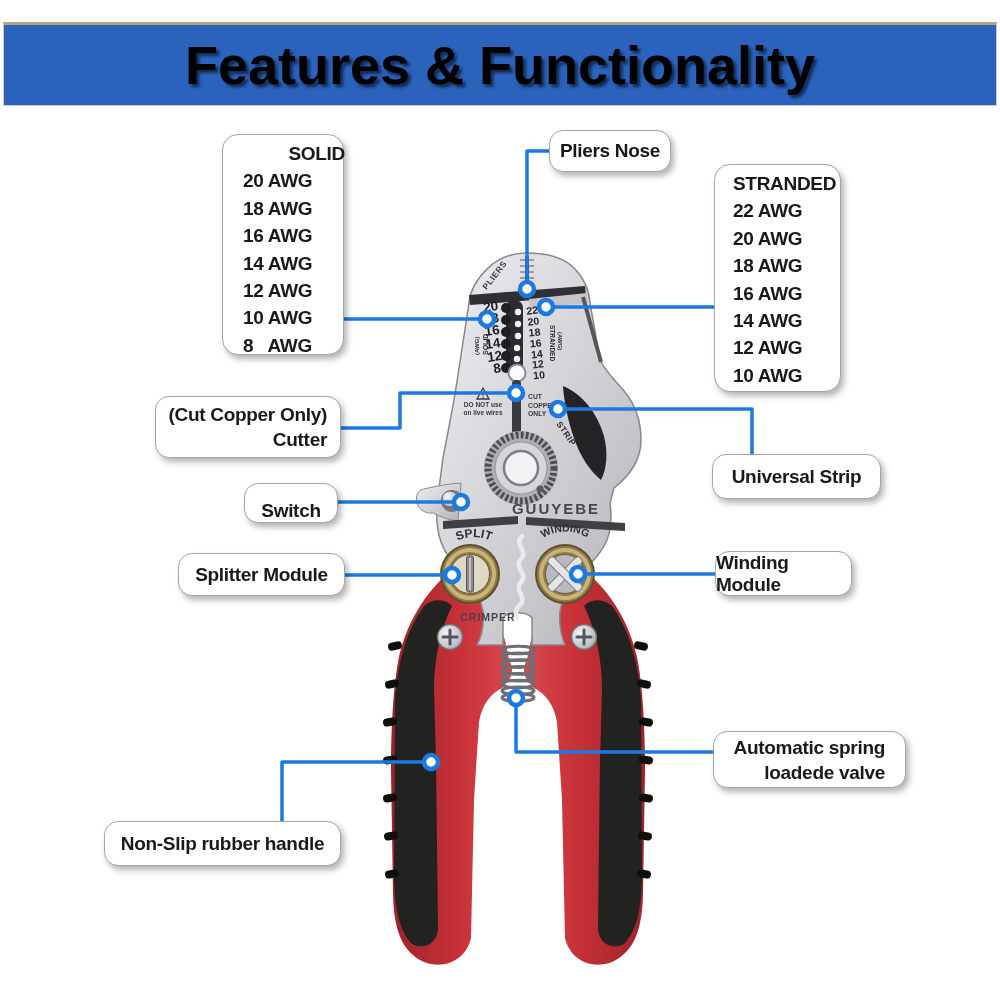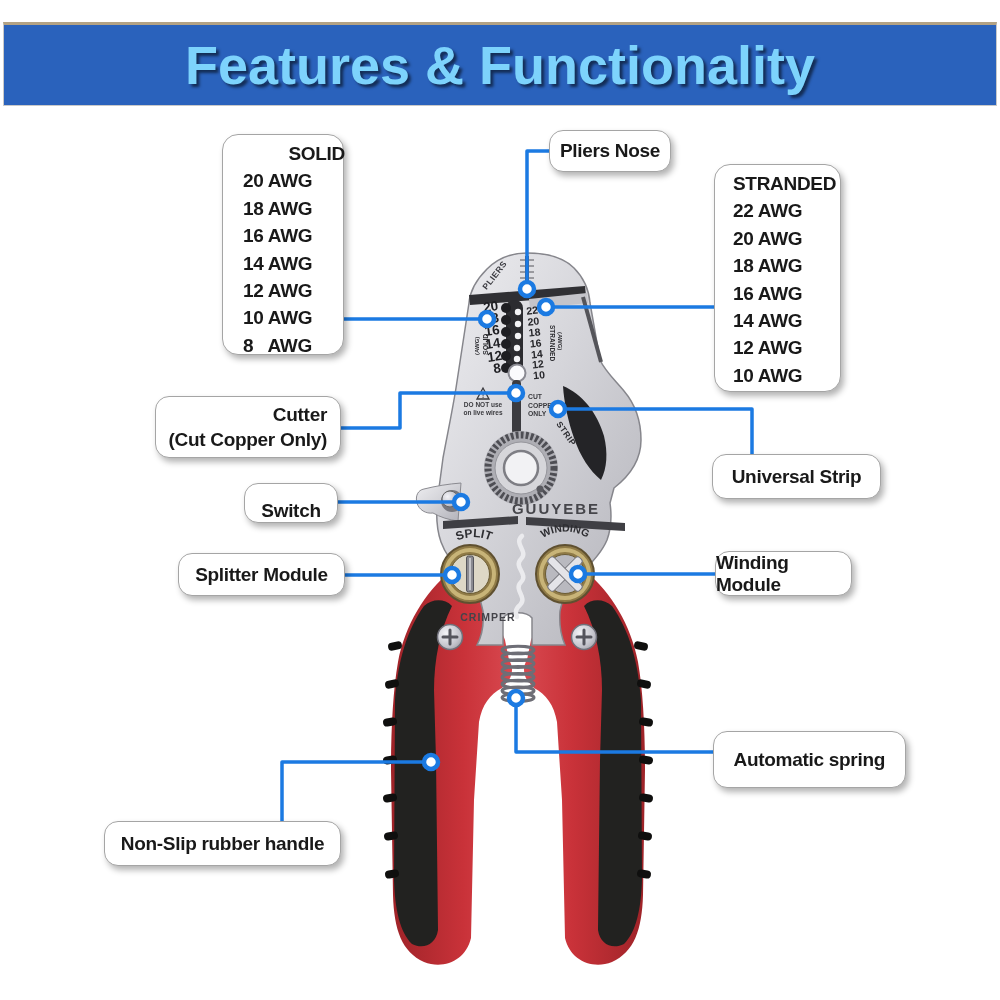--- a/index.html
+++ b/index.html
@@ -3,21 +3,21 @@
 <meta charset="utf-8">
 <style>
   html,body{margin:0;padding:0;}
   body{width:1000px;height:1000px;position:relative;background:#ffffff;
        font-family:"Liberation Sans",sans-serif;overflow:hidden;}
   #scene{position:absolute;left:0;top:0;width:1000px;height:1000px;}
   .banner{position:absolute;left:3px;top:22px;width:994px;height:84px;
           background:#2a62bc;border-top:3px solid #b3a284;border-bottom:1px solid #c9c9c9;
           border-left:1px solid #c9c9c9;border-right:1px solid #c9c9c9;
           display:flex;align-items:center;justify-content:center;box-sizing:border-box;}
-  .banner span{color:#7dd3fc;font-size:54px;font-weight:bold;letter-spacing:0px;
+  .banner span{color:#000000;font-size:54px;font-weight:bold;letter-spacing:0px;
           text-shadow:3px 3px 3px rgba(0,0,0,0.55);}
   .co{position:absolute;background:#ffffff;border:1px solid #a5a5a5;border-radius:14px;
       box-shadow:3px 4px 6px rgba(0,0,0,0.30);color:#191919;font-weight:bold;
       font-size:19px;letter-spacing:-0.3px;box-sizing:border-box;}
   .co.center{display:flex;align-items:center;justify-content:center;}
   .co.listbox{border-radius:16px;padding-top:5px;}
   .co .inner{margin-left:20px;width:102px;}
   .co .t-right{text-align:right;}
   .co .line{white-space:pre;line-height:27.4px;}
   .co .titleline{line-height:27.4px;}
@@ -304,39 +304,40 @@
     <div class="line">20 AWG</div>
     <div class="line">18 AWG</div>
     <div class="line">16 AWG</div>
     <div class="line">14 AWG</div>
     <div class="line">12 AWG</div>
     <div class="line">10 AWG</div>
   </div>
 </div>
 
 <div class="co two r-align" style="left:155px;top:396px;width:186px;height:62px;">
+  <div class="l">(Cut Copper Only)</div>
   <div class="l">Cutter</div>
-  <div class="l">(Cut Copper Only)</div>
 </div>
 
 <div class="co center" style="left:244px;top:483px;width:94px;height:40px;align-items:flex-end;">
   <span>Switch</span>
 </div>
 
 <div class="co center" style="left:178px;top:553px;width:167px;height:43px;">
   <span>Splitter Module</span>
 </div>
 
 <div class="co center" style="left:712px;top:454px;width:169px;height:45px;">
   <span>Universal Strip</span>
 </div>
 
 <div class="co center" style="left:715px;top:551px;width:137px;height:45px;">
   <span>Winding Module</span>
 </div>
 
 <div class="co two r-align" style="left:713px;top:731px;width:193px;height:57px;padding-right:20px;">
   <div class="l">Automatic spring</div>
+  <div class="l">loadede valve</div>
 </div>
 
 <div class="co center" style="left:104px;top:821px;width:237px;height:45px;">
   <span>Non-Slip rubber handle</span>
 </div>
 
 </body></html>

